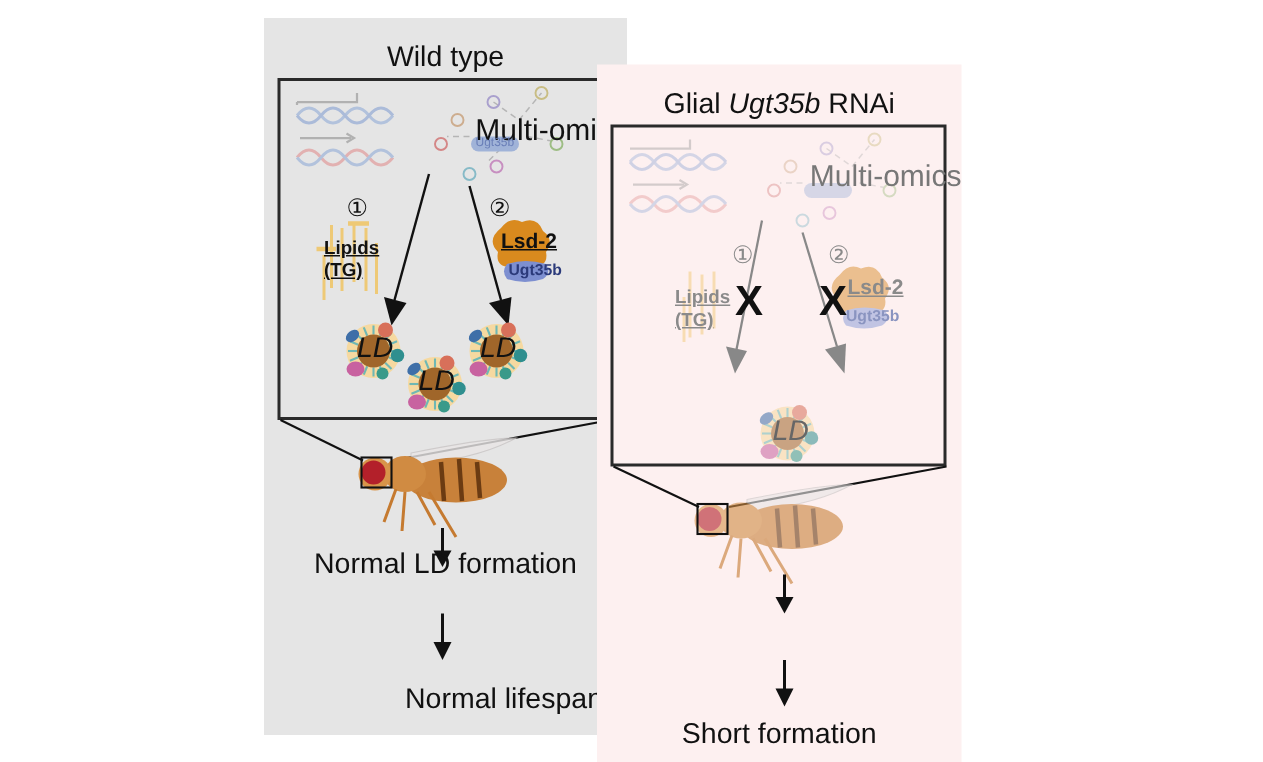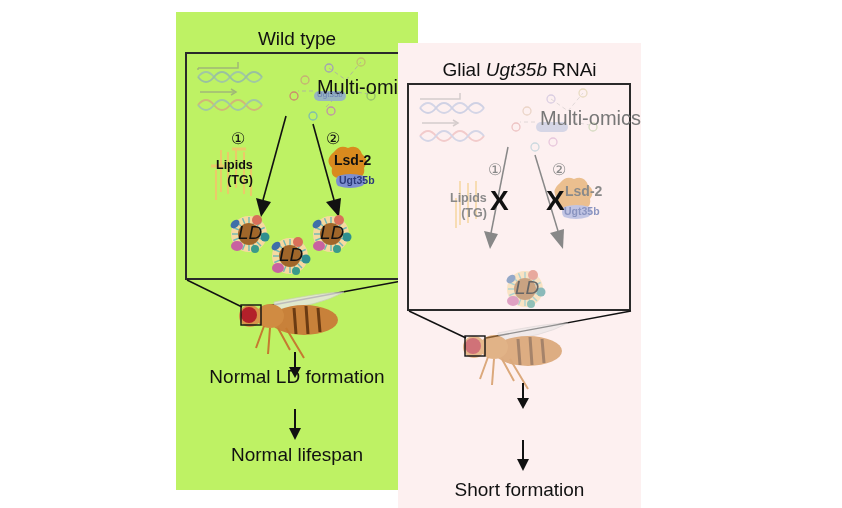--- a/index.html
+++ b/index.html
@@ -1,28 +1,28 @@
 <!DOCTYPE html>
 <html><head>
 <meta charset="utf-8">
 <style>
   html, body { margin: 0; padding: 0; }
   body { width: 842px; height: 508px; background: #ffffff; position: relative; overflow: hidden;
          font-family: "Liberation Sans", sans-serif; }
   .panel { position: absolute; top: 12px; height: 478px; }
-  .panel.wt { left: 176px; width: 242px; background: #bef264; }
+  .panel.wt { left: 176px; width: 242px; background: #e5e5e5; }
   .panel.rn { left: 398px; width: 243px; background: #fdf0f0; margin-top: 31px; }
   .title { position: absolute; top: 16px; left: 0; width: 100%; text-align: center; font-size: 19px; color: #111; }
   .title i { font-style: italic; }
   .box { position: absolute; top: 40px; left: 9px; width: 222px; height: 228px; border: 2px solid #2a2a2a; box-sizing: border-box; }
   .panel.rn .box { left: 9px; width: 224px; }
   .mo { position: absolute; top: 64px; width: 100%; text-align: right; font-size: 20px; color: #111; }
   .panel.rn .mo { color: #777; }
   .fadeart { opacity: 0.35; }
-  .lbl { position: absolute; font-weight: bold; font-size: 12.5px; text-align: right; line-height: 15px; color: #111; }
+  .lbl { position: absolute; font-weight: bold; font-size: 12.5px; text-align: left; line-height: 15px; color: #111; text-decoration: underline; }
   .panel.rn .lbl { color: #8a8a8a; }
   .num { position: absolute; font-size: 16px; color: #111; }
   .panel.rn .num { color: #8a8a8a; }
   .bottom-text { position: absolute; width: 100%; text-align: center; font-size: 19px; color: #111; }
   svg { position: absolute; left: 0; top: 0; overflow: visible; }
   .ld-text { position: absolute; font-size: 19px; color: #111; font-style: italic; }
   .cross { position: absolute; font-size: 28px; font-weight: bold; color: #111; }
   .ugt-tag { position: absolute; font-size: 10.5px; font-weight: bold; color: #2b3a7a; }
   .panel.rn .ugt-tag { color: #8a94c0; }
 </style>
@@ -190,21 +190,21 @@
     <div>Lipids</div>
     <div>(TG)</div>
   </div>
   <div class="num" style="left:150px;top:117px;">②</div>
   <div class="lbl" style="left:158px;top:141px;font-size:14px;">Lsd-2</div>
   <div class="ugt-tag" style="left:163px;top:162px;">Ugt35b</div>
   <div class="ld-text" style="left:62px;top:210px;">LD</div>
   <div class="ld-text" style="left:103px;top:232px;">LD</div>
   <div class="ld-text" style="left:144px;top:210px;">LD</div>
   <div class="bottom-text" style="top:354px;">Normal LD formation</div>
-  <div class="bottom-text" style="top:432px;">Normal lifespan</div>
+  <div class="bottom-text" style="top:444px;padding-left:39px;">Normal lifespan</div>
 </div>
 
 <div class="panel rn">
   <div class="title"><span>Glial </span><i>Ugt35b</i><span> RNAi</span></div>
   <div class="box"></div>
 
   <svg width="243" height="478">
     <g class="fadeart">
       <path d="M22 56 L62 56 L62 50" stroke="#888" stroke-width="1.5" fill="none"></path>
       <path d="M22 65 q8 -10 16 0 t16 0 t16 0 t16 0" stroke="#8aa6d6" stroke-width="2" fill="none"></path>

